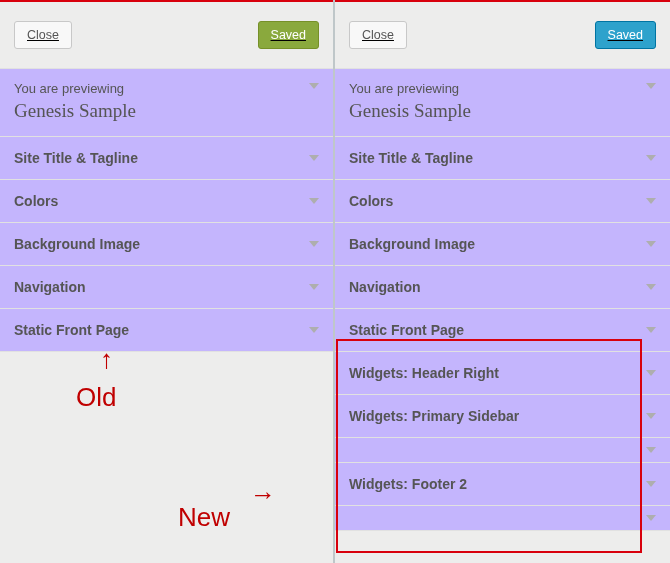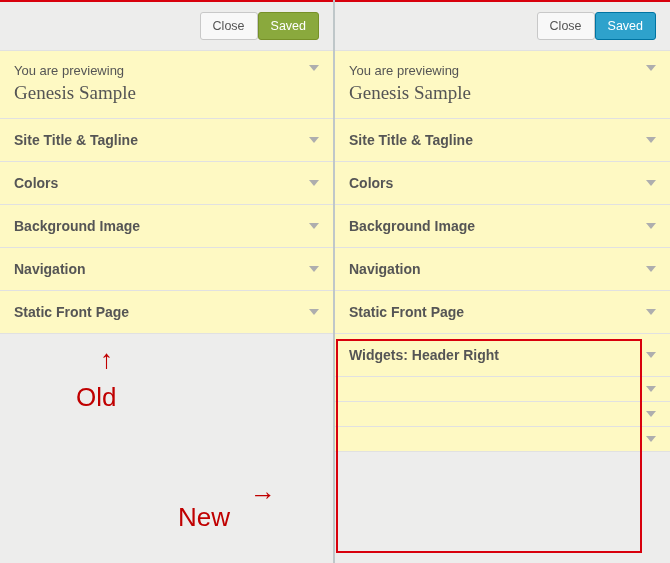--- a/index.html
+++ b/index.html
@@ -20,24 +20,25 @@
     position: relative;
   }
   .pane-left { border-right: 2px solid #bfc7c9; }
   .top-red-line {
     height: 2px;
     background: #d8000c;
     width: 100%;
   }
   .header-bar {
     display: flex;
-    justify-content: flex-end;
+    justify-content: space-between;
     align-items: center;
-    padding: 10px 14px;
+    padding: 19px 14px;
     background: #ededec;
+    text-decoration: underline;
   }
   .btn {
     font-size: 12.5px;
     padding: 4px 12px;
     border-radius: 3px;
     cursor: pointer;
     line-height: 18px;
     display: inline-block;
   }
   .btn-close {
@@ -50,21 +51,21 @@
     border: 1px solid #769028;
     color: #fff;
   }
   .btn-saved-blue {
     background: #2ea2cc;
     border: 1px solid #0074a2;
     color: #fff;
   }
   .panel-list { }
   .panel-item {
-    background: #fef9c3;
+    background: #c4b5fd;
     border-top: 1px solid #e1e1e1;
     border-bottom: 1px solid #e1e1e1;
     margin-bottom: -1px;
     padding: 12px 14px;
     position: relative;
     cursor: pointer;
   }
   .panel-item-tall { padding: 12px 14px 14px 14px; }
   .preview-label {
     font-size: 13px;
@@ -191,23 +192,28 @@
       </div>
       <div class="panel-item">
         <span class="panel-title">Static Front Page</span>
         <span class="caret"></span>
       </div>
       <div class="panel-item">
         <span class="panel-title">Widgets: Header Right</span>
         <span class="caret"></span>
       </div>
       <div class="panel-item">
-        <span class="caret"></span>
-      </div>
-      <div class="panel-item">
+        <span class="panel-title">Widgets: Primary Sidebar</span>
+        <span class="caret"></span>
+      </div>
+      <div class="panel-item">
+        <span class="caret"></span>
+      </div>
+      <div class="panel-item">
+        <span class="panel-title">Widgets: Footer 2</span>
         <span class="caret"></span>
       </div>
       <div class="panel-item">
         <span class="caret"></span>
       </div>
     </div>
   </div>
 
 </div>
 

